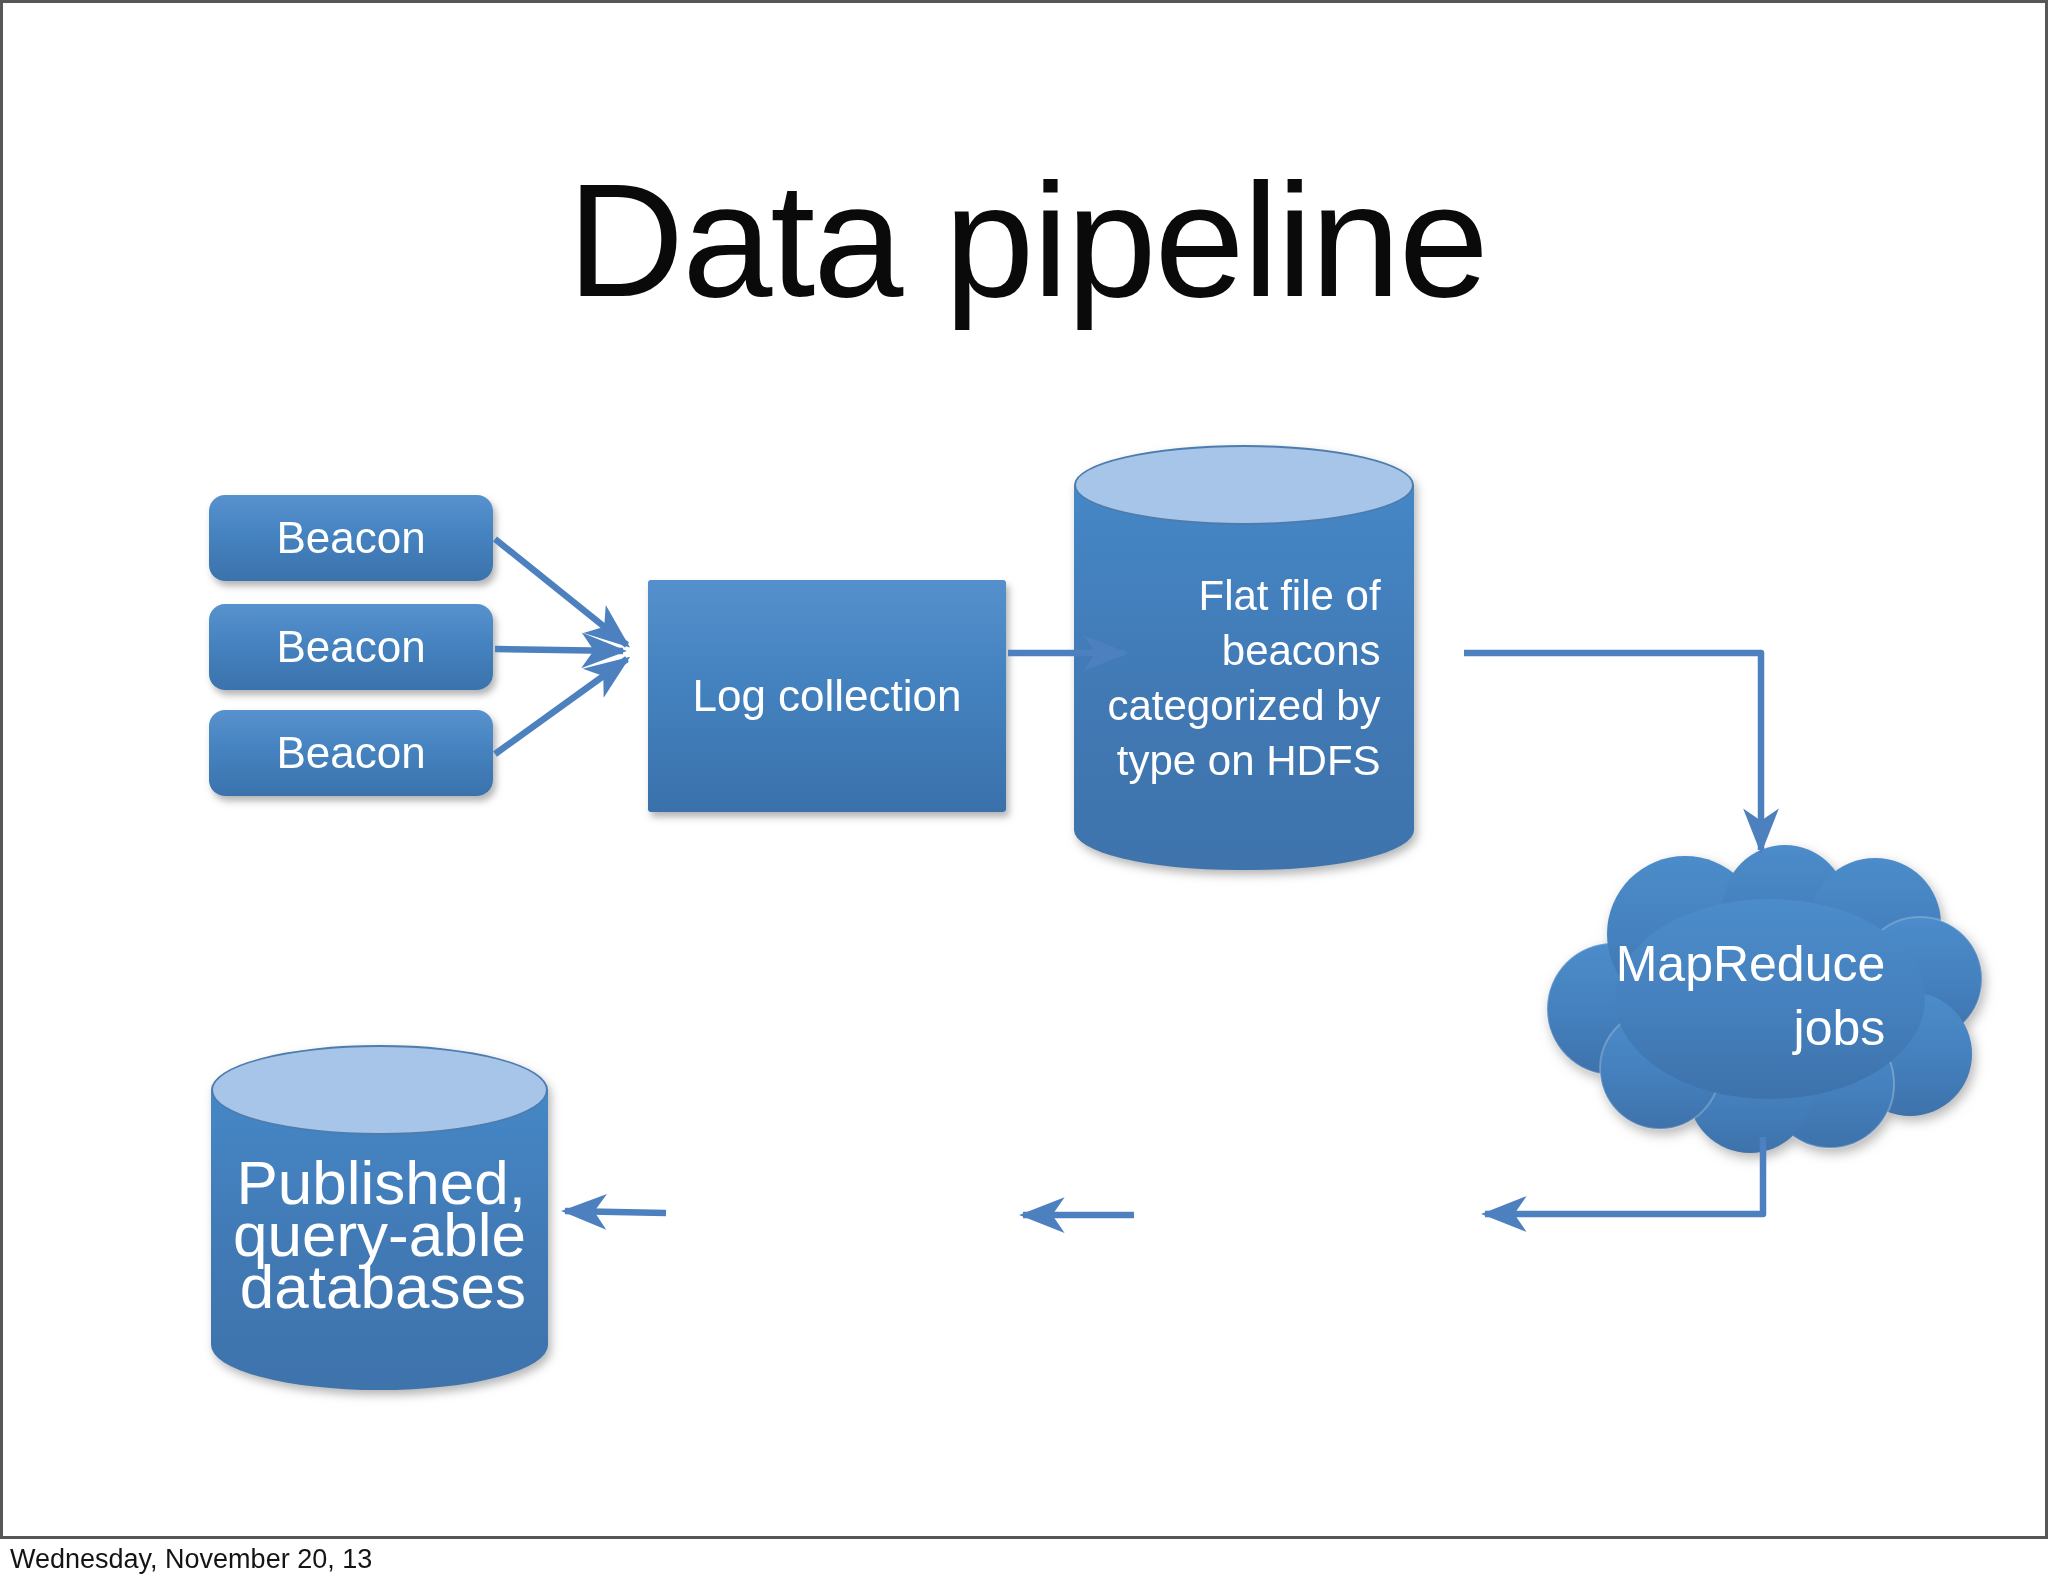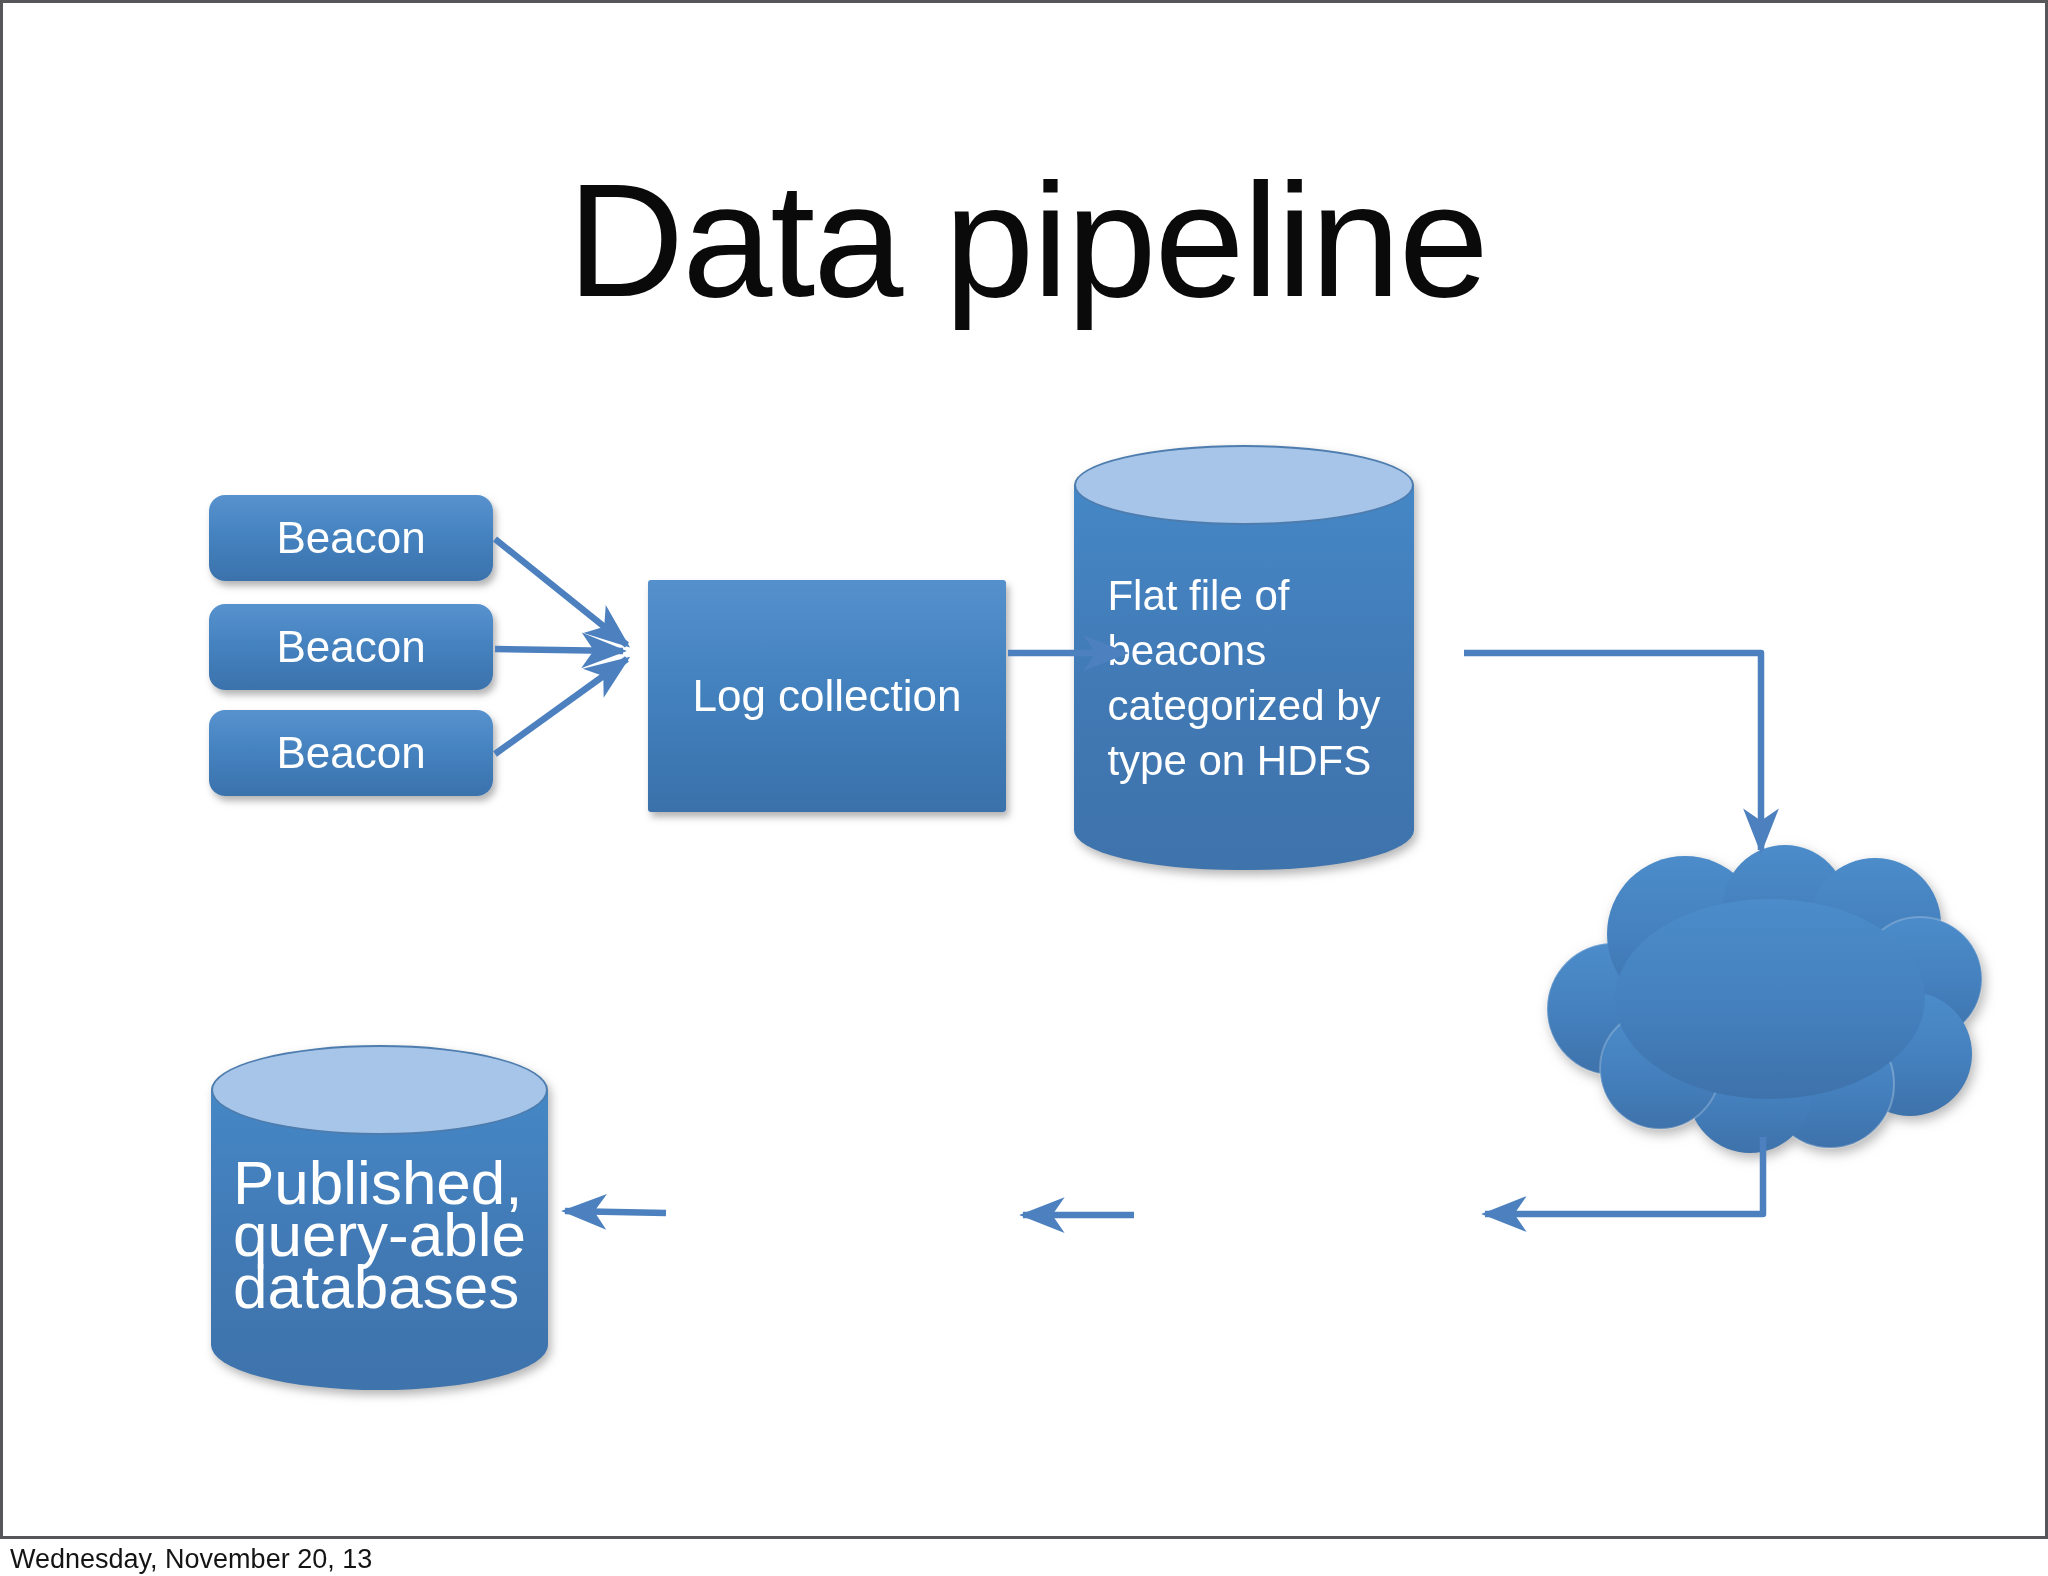--- a/index.html
+++ b/index.html
@@ -14,21 +14,21 @@
   }
   .title{
     position:absolute;left:0;top:142px;width:2048px;text-align:center;
     font-size:162px;font-weight:100;letter-spacing:-2px;line-height:190px;color:#0a0a0a;
   }
   .footer{
     position:absolute;left:10px;top:1544px;font-size:27px;color:#141414;
   }
   
   .lbl{
-    color:#ffffff;text-align:left;white-space:pre-line;
+    color:#ffffff;text-align:right;white-space:pre-line;
     display:flex;align-items:center;justify-content:center;
   }
   
   .beacon{
     position:absolute;left:206px;width:284px;height:86px;border-radius:16px;
     background:linear-gradient(180deg,#5892ce 0%,#4583c0 45%,#3b72ac 100%);
     box-shadow:3px 5px 7px rgba(105,105,105,.5);
     font-size:44px;
   }
   
@@ -102,20 +102,22 @@
         <circle cx="240" cy="68" r="62"></circle>
         <circle cx="330" cy="85" r="66"></circle>
         <circle cx="375" cy="140" r="62" stroke="rgba(255,255,255,0.22)" stroke-width="2"></circle>
         <circle cx="365" cy="215" r="62"></circle>
         <circle cx="285" cy="245" r="64" stroke="rgba(255,255,255,0.25)" stroke-width="2"></circle>
         <circle cx="205" cy="252" r="62"></circle>
         <circle cx="115" cy="230" r="60" stroke="rgba(255,255,255,0.22)" stroke-width="2"></circle>
         <ellipse cx="225" cy="160" rx="155" ry="100"></ellipse>
       </g>
     </svg>
+    <div class="cloud-label lbl">MapReduce
+jobs</div>
 
 
 
     <div class="cylinder" style="left:208px;top:1042px;width:337px;height:345px">
       <div class="cyl-top" style="height:90px"></div>
       <div class="cyl-body" style="top:45px;border-radius:0 0 168px 168px / 0 0 45px 45px"></div>
       <div class="cyl-label lbl" style="left:6px;right:6px;top:90px;bottom:55px;font-size:62px;line-height:52px">Published,
 query-able
 databases</div>
     </div>

